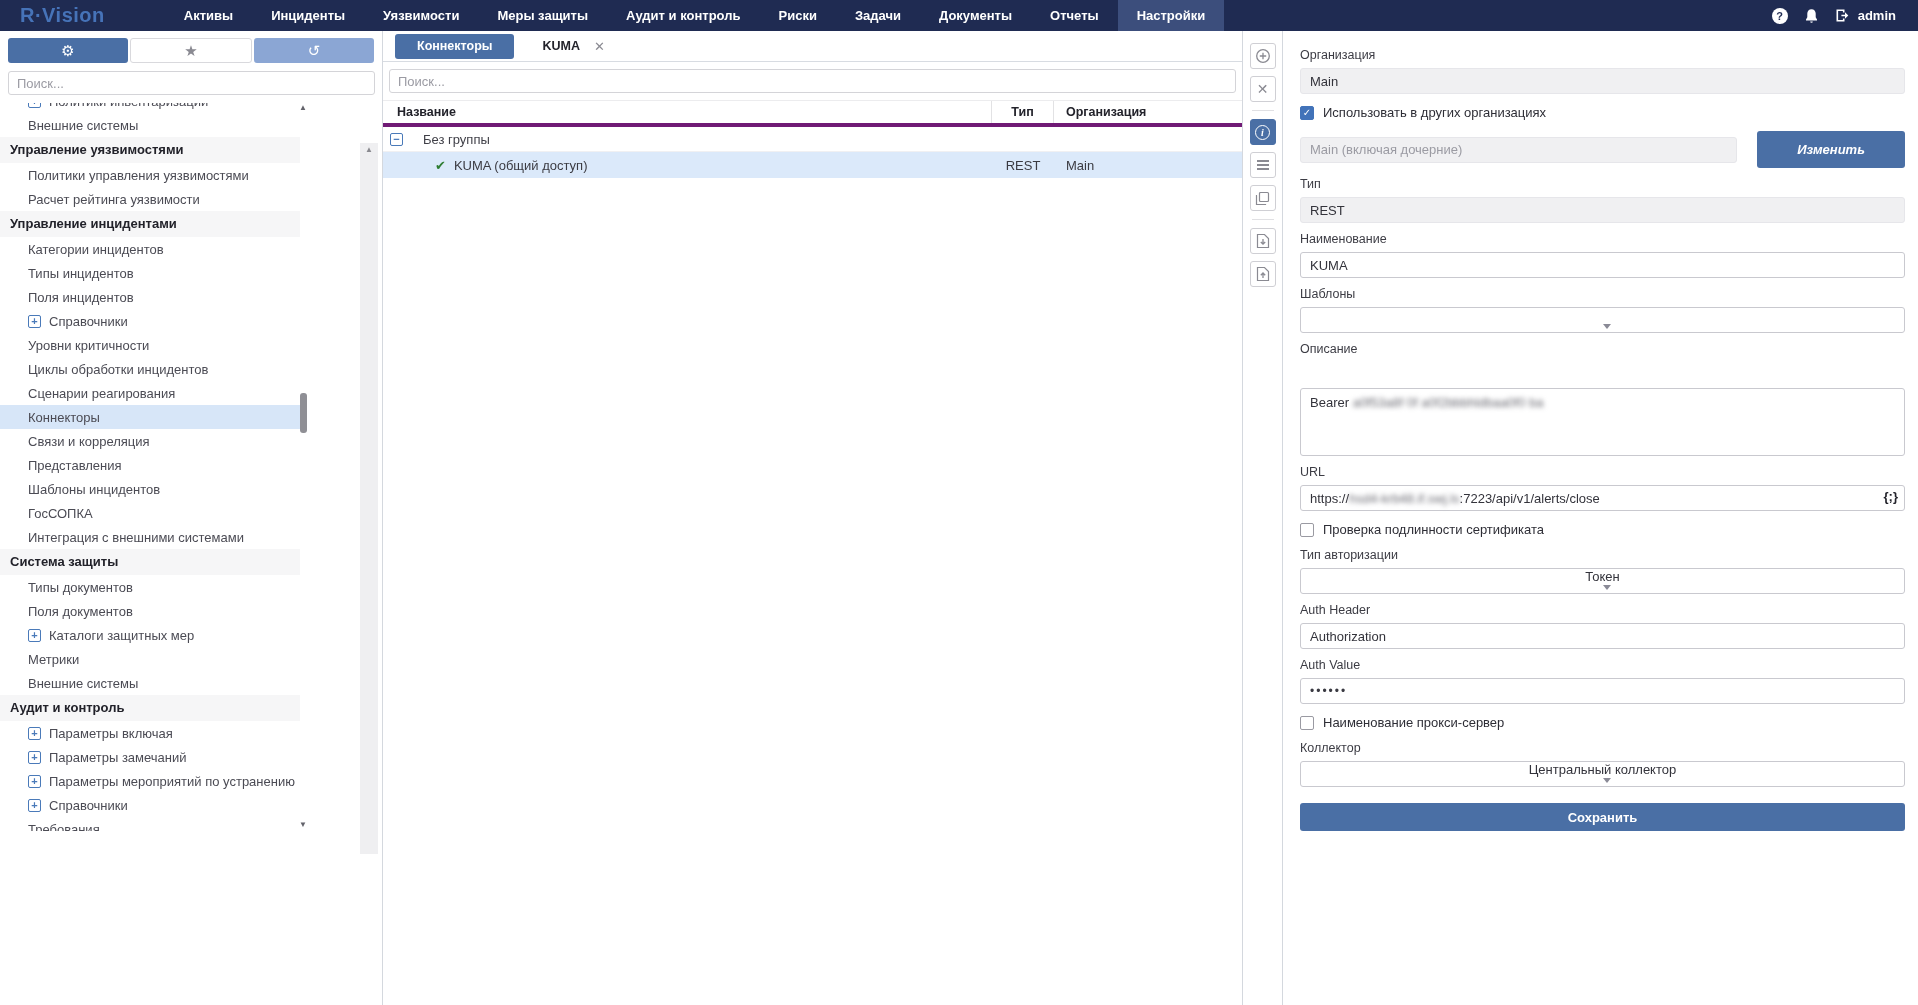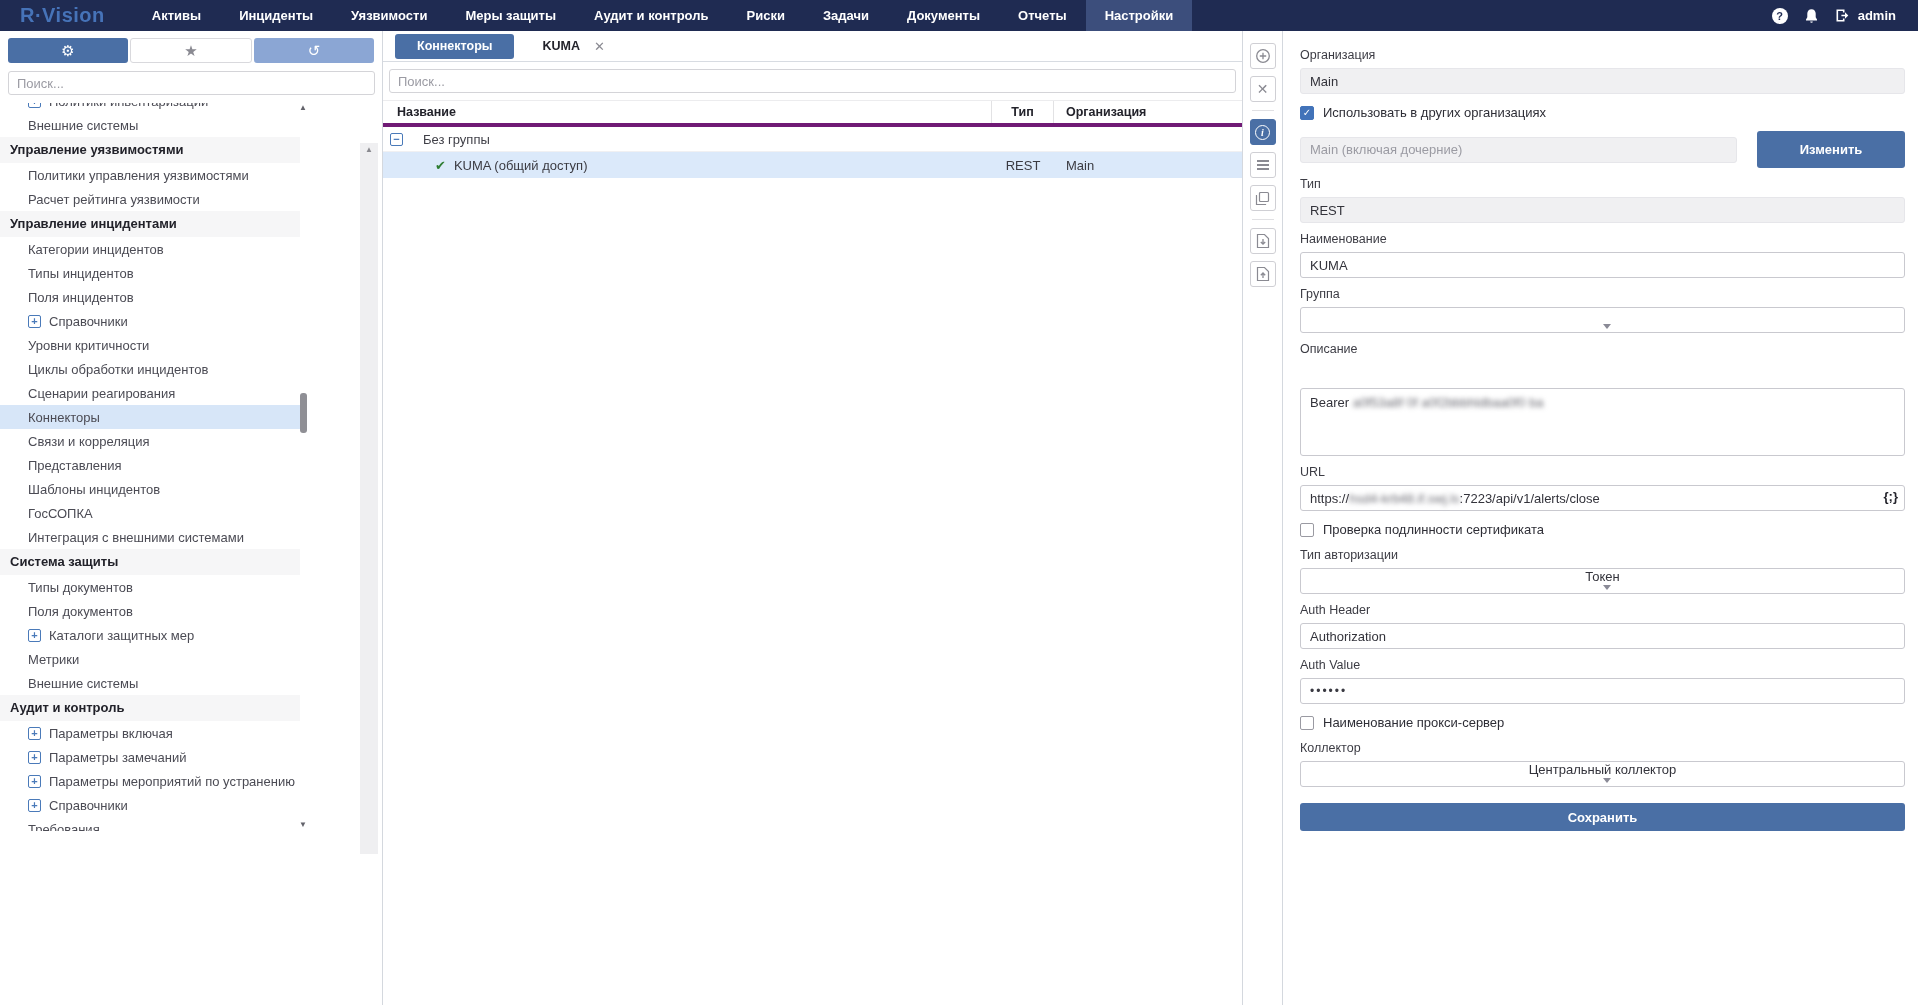--- a/index.html
+++ b/index.html
@@ -1,19 +1,19 @@
 <!DOCTYPE html>
 <html><head>
 <meta charset="utf-8">
 <style>
   * { box-sizing: border-box; margin: 0; padding: 0; }
   html,body { width:1918px; height:1005px; overflow:hidden; background:#fff;
     font-family:"Liberation Sans","DejaVu Sans",sans-serif; }
   
-  .topbar { height:31px; background:#1f2b52; display:flex; align-items:stretch; color:#fff; }
+  .topbar { height:31px; background:#1f2b52; display:flex; align-items:stretch; color:#fff;gap:32px; }
   .logo { font-size:20px; font-weight:bold; color:#4673b8; margin:0 28px 0 20px;
     display:flex; align-items:center; letter-spacing:.5px; }
   .nav { display:flex; align-items:stretch; }
   .nav-item { font-size:13px; font-weight:bold; padding:0 19px; display:flex; align-items:center; cursor:pointer; }
   .nav-item.active { background:#3c4e7c; }
   .top-right { margin-left:auto; display:flex; align-items:center; gap:16px; padding-right:22px; }
   .help-icon { width:16px; height:16px; border-radius:50%; background:#fff; color:#1f2b52;
     font-size:11px; font-weight:bold; display:flex; align-items:center; justify-content:center; }
   .admin-box { display:flex; align-items:center; gap:6px; font-size:13px; font-weight:bold; }
   
@@ -87,21 +87,21 @@
   
   .flabel { font-size:12.5px; color:#3c3c44; margin:9px 0 6px; }
   .finput { width:100%; height:26px; border:1px solid #c9c9cf; border-radius:3px; padding:0 9px;
     font-size:13px; color:#33333b; background:#fff; outline:none; display:flex; align-items:center;
     font-family:"Liberation Sans","DejaVu Sans",sans-serif; }
   .finput.disabled { background:#f0f0f2; border-color:#e6e6ea; }
   .ph { color:#9b9ba3; }
   .frow { display:flex; align-items:center; }
   .btn { background:#4a6fa5; color:#fff; border:none; border-radius:3px; font-weight:bold;
     font-size:13px; cursor:pointer; font-family:"Liberation Sans","DejaVu Sans",sans-serif; }
-  .change-btn { width:148px; height:37px; margin-left:20px; flex:0 0 148px; }
+  .change-btn { width:148px; height:37px; margin-left:20px; flex:0 0 148px;font-style:italic; }
   .save-btn { width:100%; height:28px; margin-top:16px; }
   .checkrow { display:flex; align-items:center; gap:9px; margin:11px 0; cursor:pointer; }
   .cb { width:14px; height:14px; border:1px solid #9a9aa2; border-radius:2px; background:#fff;
     display:flex; align-items:center; justify-content:center; flex:0 0 14px; }
   .cb.checked { background:#4273b9; border-color:#4273b9; color:#fff; font-size:10px; }
   .checklabel { font-size:13px; color:#2e2e36; }
   .ftextarea { height:68px; align-items:flex-start; padding-top:6px;margin-top:32px; }
   .select { position:relative; justify-content:space-between;flex-direction:column; }
   .chev { width:0; height:0; border-left:4px solid transparent; border-right:4px solid transparent;
     border-top:5px solid #8a8a96; margin-left:8px; flex:0 0 8px; }
@@ -352,21 +352,21 @@
       <div class="finput disabled ph" style="flex:1">Main (включая дочерние)</div>
       <button class="btn change-btn">Изменить</button>
     </div>
 
     <div class="flabel">Тип</div>
     <div class="finput disabled">REST</div>
 
     <div class="flabel">Наименование</div>
     <div class="finput">KUMA</div>
 
-    <div class="flabel">Группа</div>
+    <div class="flabel">Шаблоны</div>
     <div class="finput select">
       <span></span>
       <span class="chev"></span>
     </div>
 
     <div class="flabel">Описание</div>
     <div class="finput ftextarea">
       <span>Bearer</span>&nbsp;
       <span class="blur">a0f53a8f 0f a0f2bbbhldbaa0f0 ba</span>
     </div>

